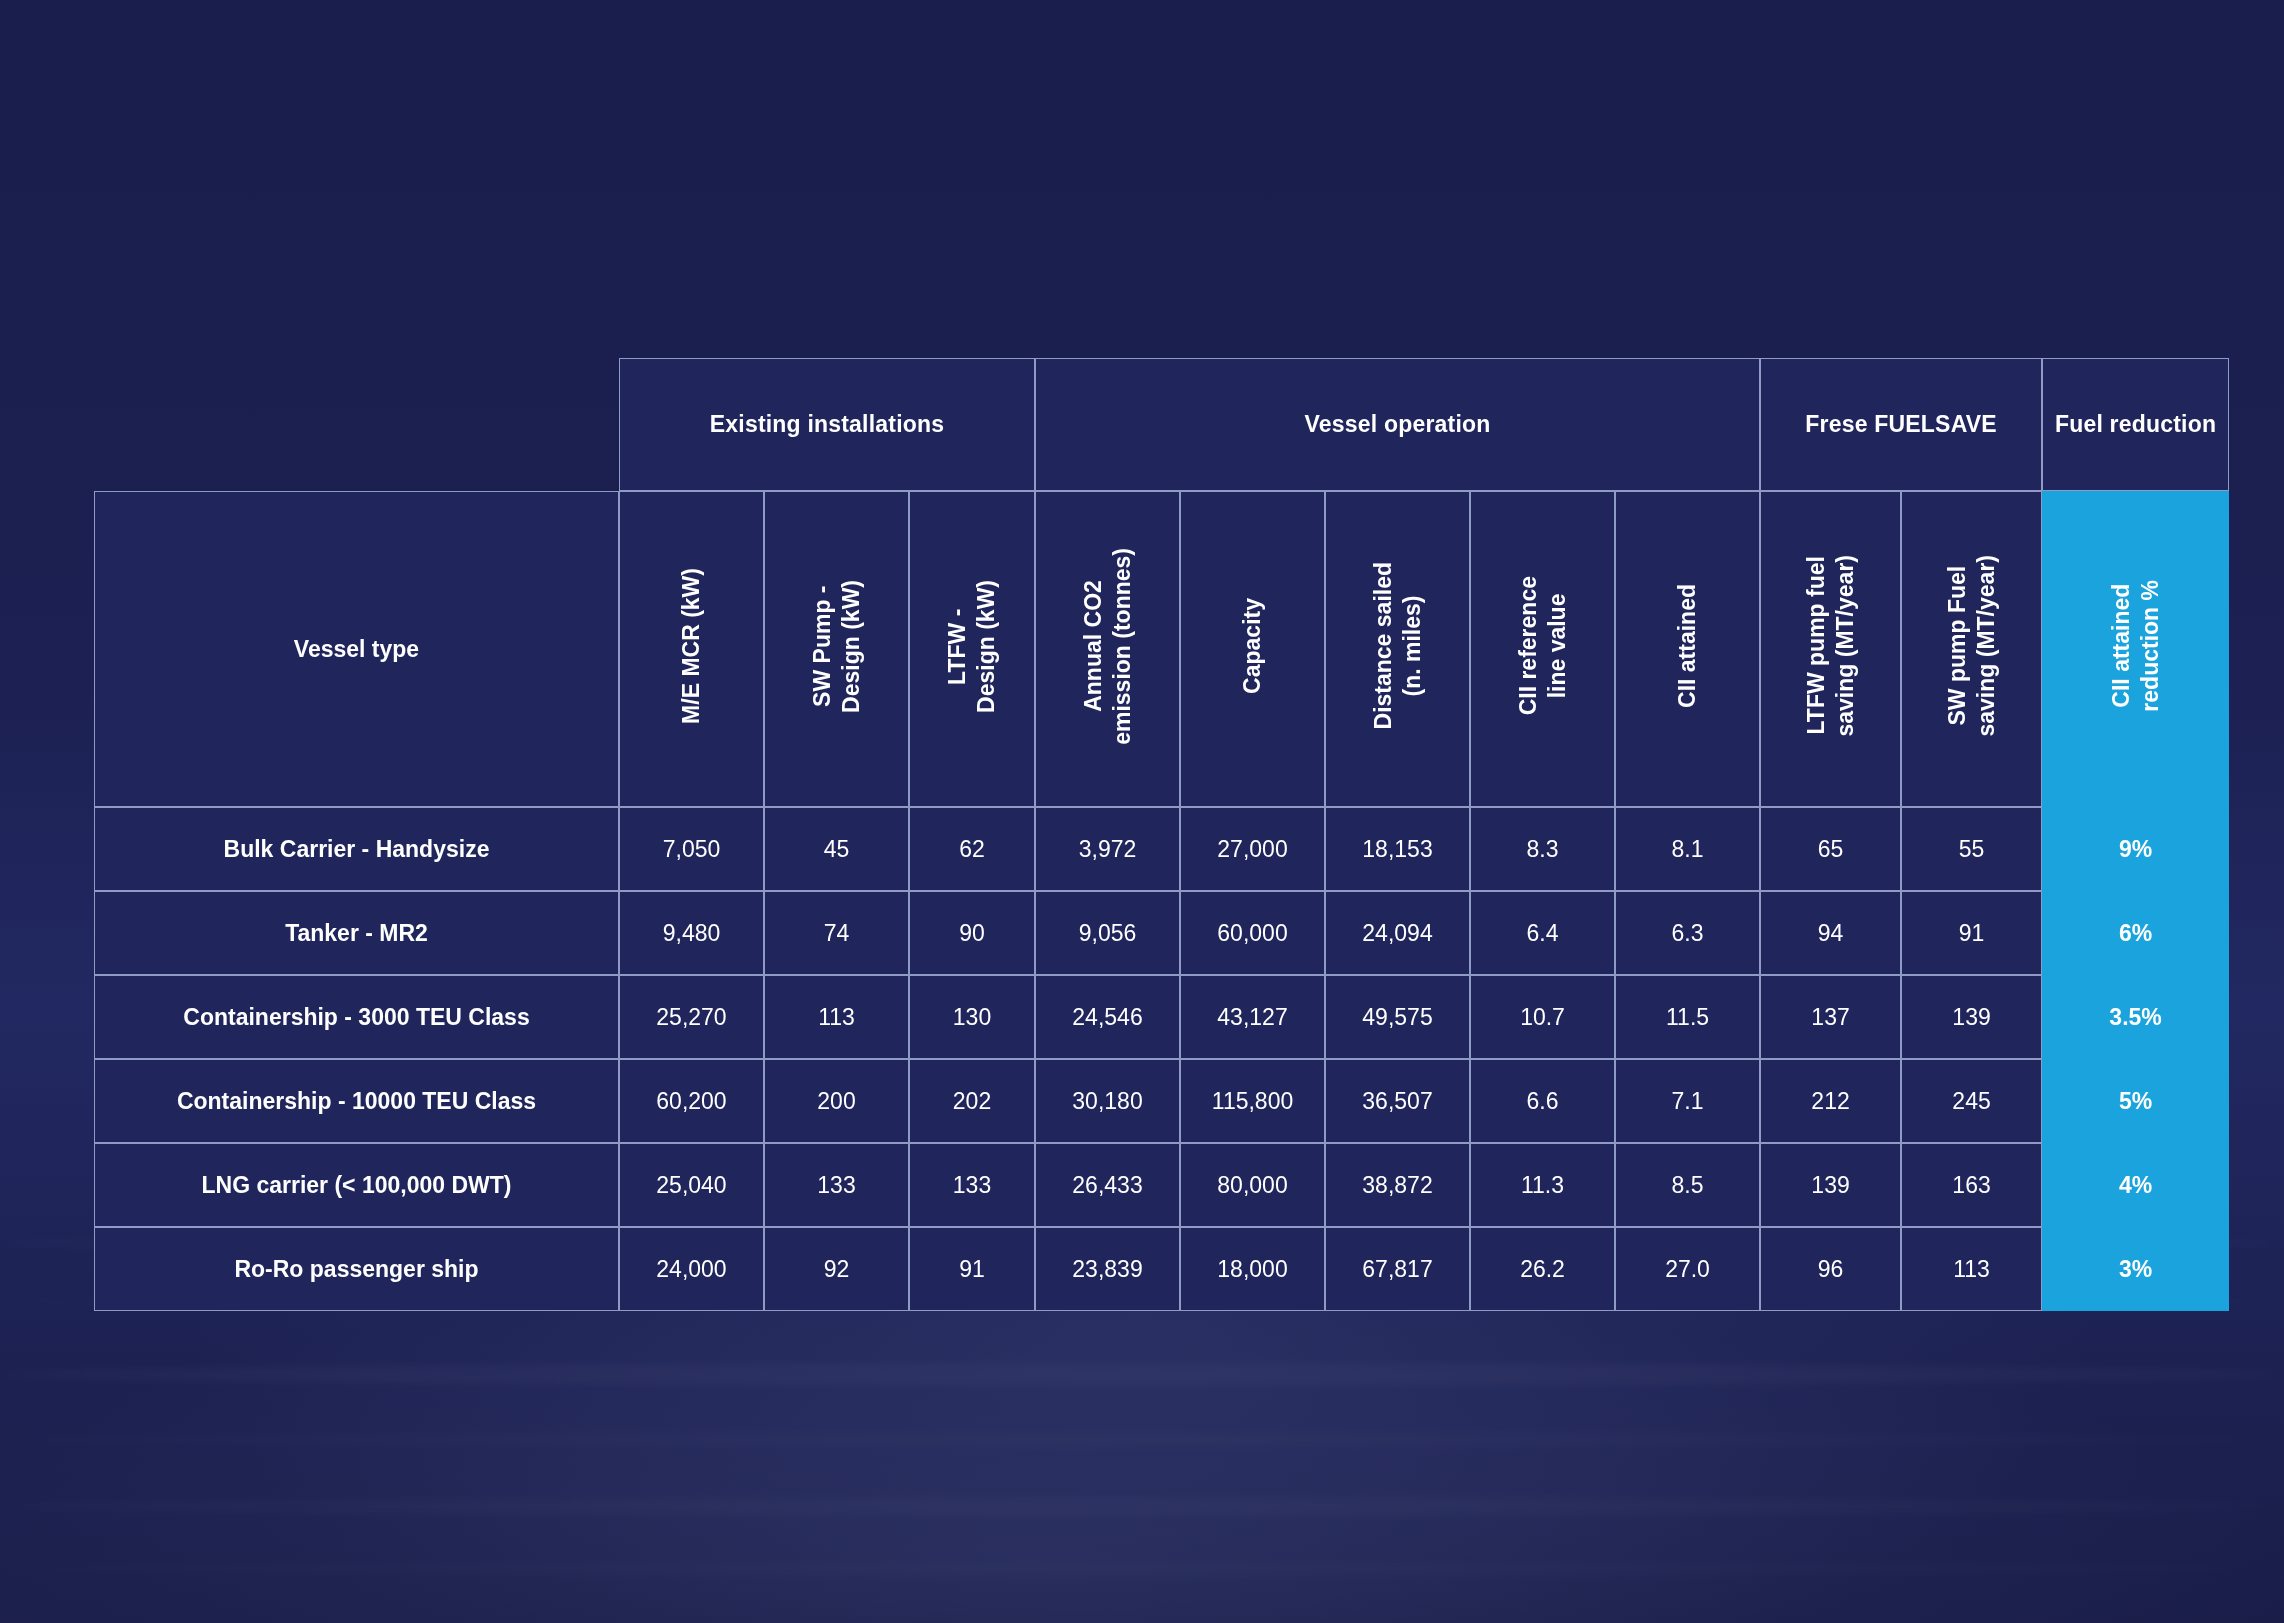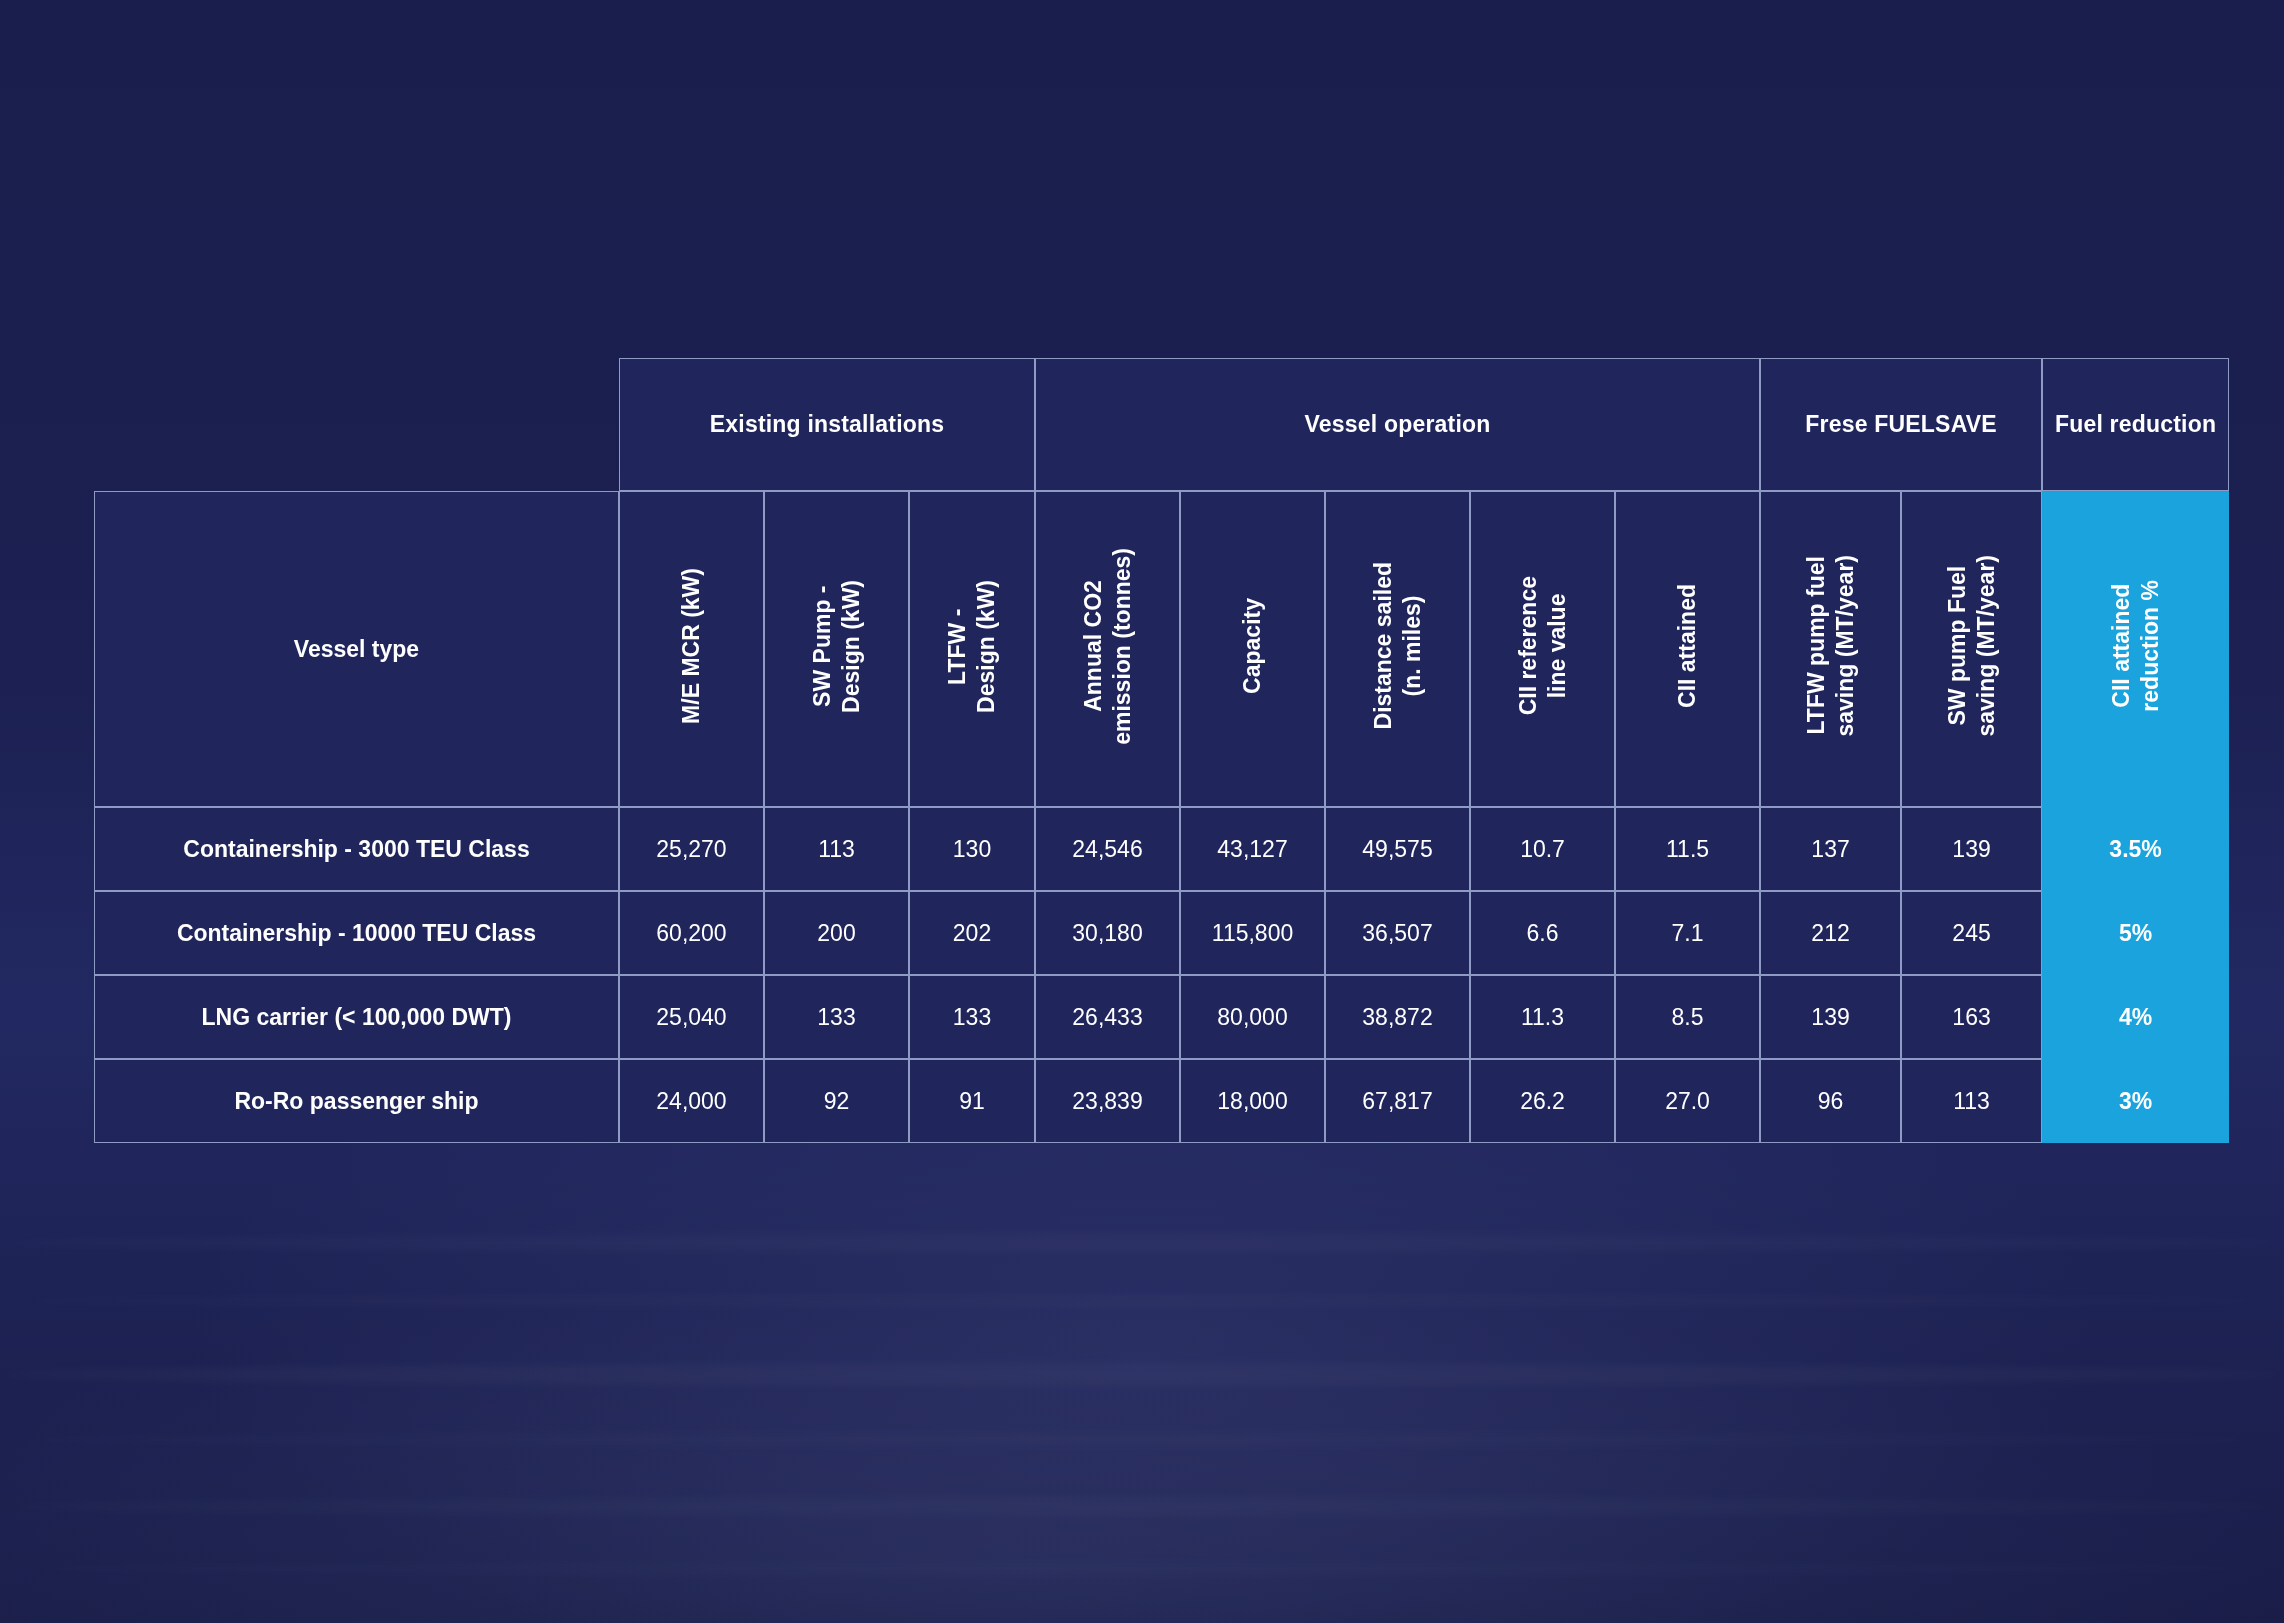--- a/index.html
+++ b/index.html
@@ -181,20 +181,48 @@
           <th><span class="vert">LTFW pump fuel
 saving (MT/year)</span></th>
           <th><span class="vert">SW pump Fuel
 saving (MT/year)</span></th>
           <th class="accent-head"><span class="vert">CII attained
 reduction %</span></th>
         </tr>
       </thead>
       <tbody>
         <tr>
+          <td class="rowlabel">Bulk Carrier - Handysize</td>
+          <td class="num">7,050</td>
+          <td class="num">45</td>
+          <td class="num">62</td>
+          <td class="num">3,972</td>
+          <td class="num">27,000</td>
+          <td class="num">18,153</td>
+          <td class="num">8.3</td>
+          <td class="num">8.1</td>
+          <td class="num">65</td>
+          <td class="num">55</td>
+          <td class="num accent">9%</td>
+        </tr>
+        <tr>
+          <td class="rowlabel">Tanker - MR2</td>
+          <td class="num">9,480</td>
+          <td class="num">74</td>
+          <td class="num">90</td>
+          <td class="num">9,056</td>
+          <td class="num">60,000</td>
+          <td class="num">24,094</td>
+          <td class="num">6.4</td>
+          <td class="num">6.3</td>
+          <td class="num">94</td>
+          <td class="num">91</td>
+          <td class="num accent">6%</td>
+        </tr>
+        <tr>
           <td class="rowlabel">Containership - 3000 TEU Class</td>
           <td class="num">25,270</td>
           <td class="num">113</td>
           <td class="num">130</td>
           <td class="num">24,546</td>
           <td class="num">43,127</td>
           <td class="num">49,575</td>
           <td class="num">10.7</td>
           <td class="num">11.5</td>
           <td class="num">137</td>

